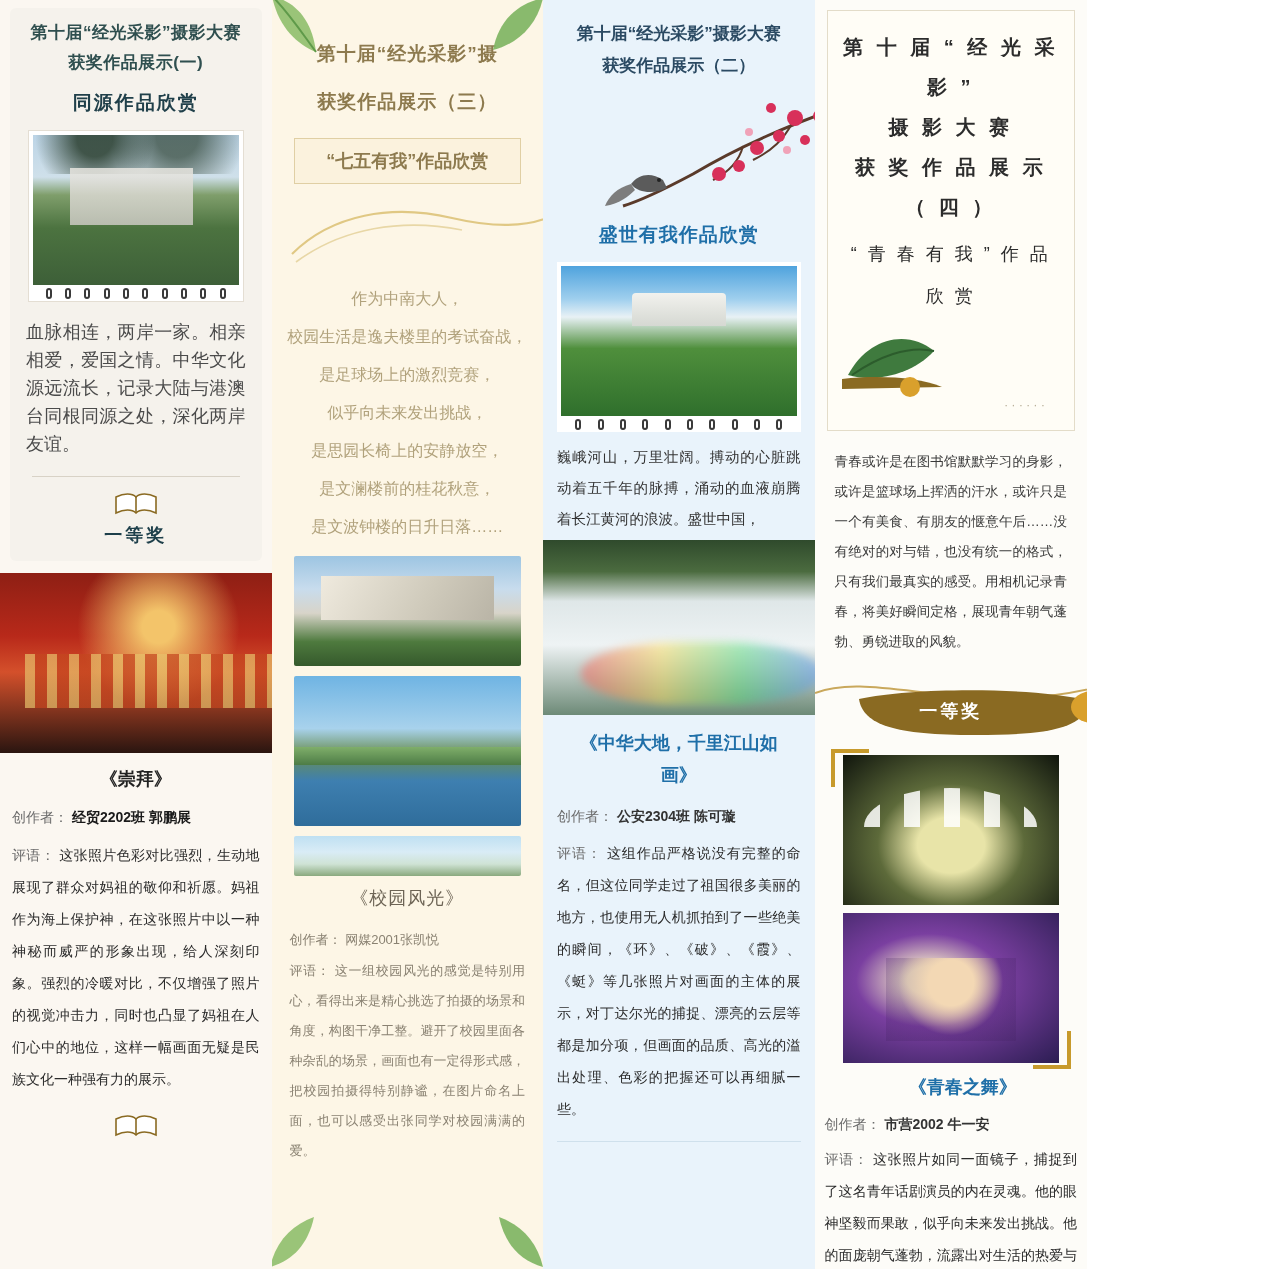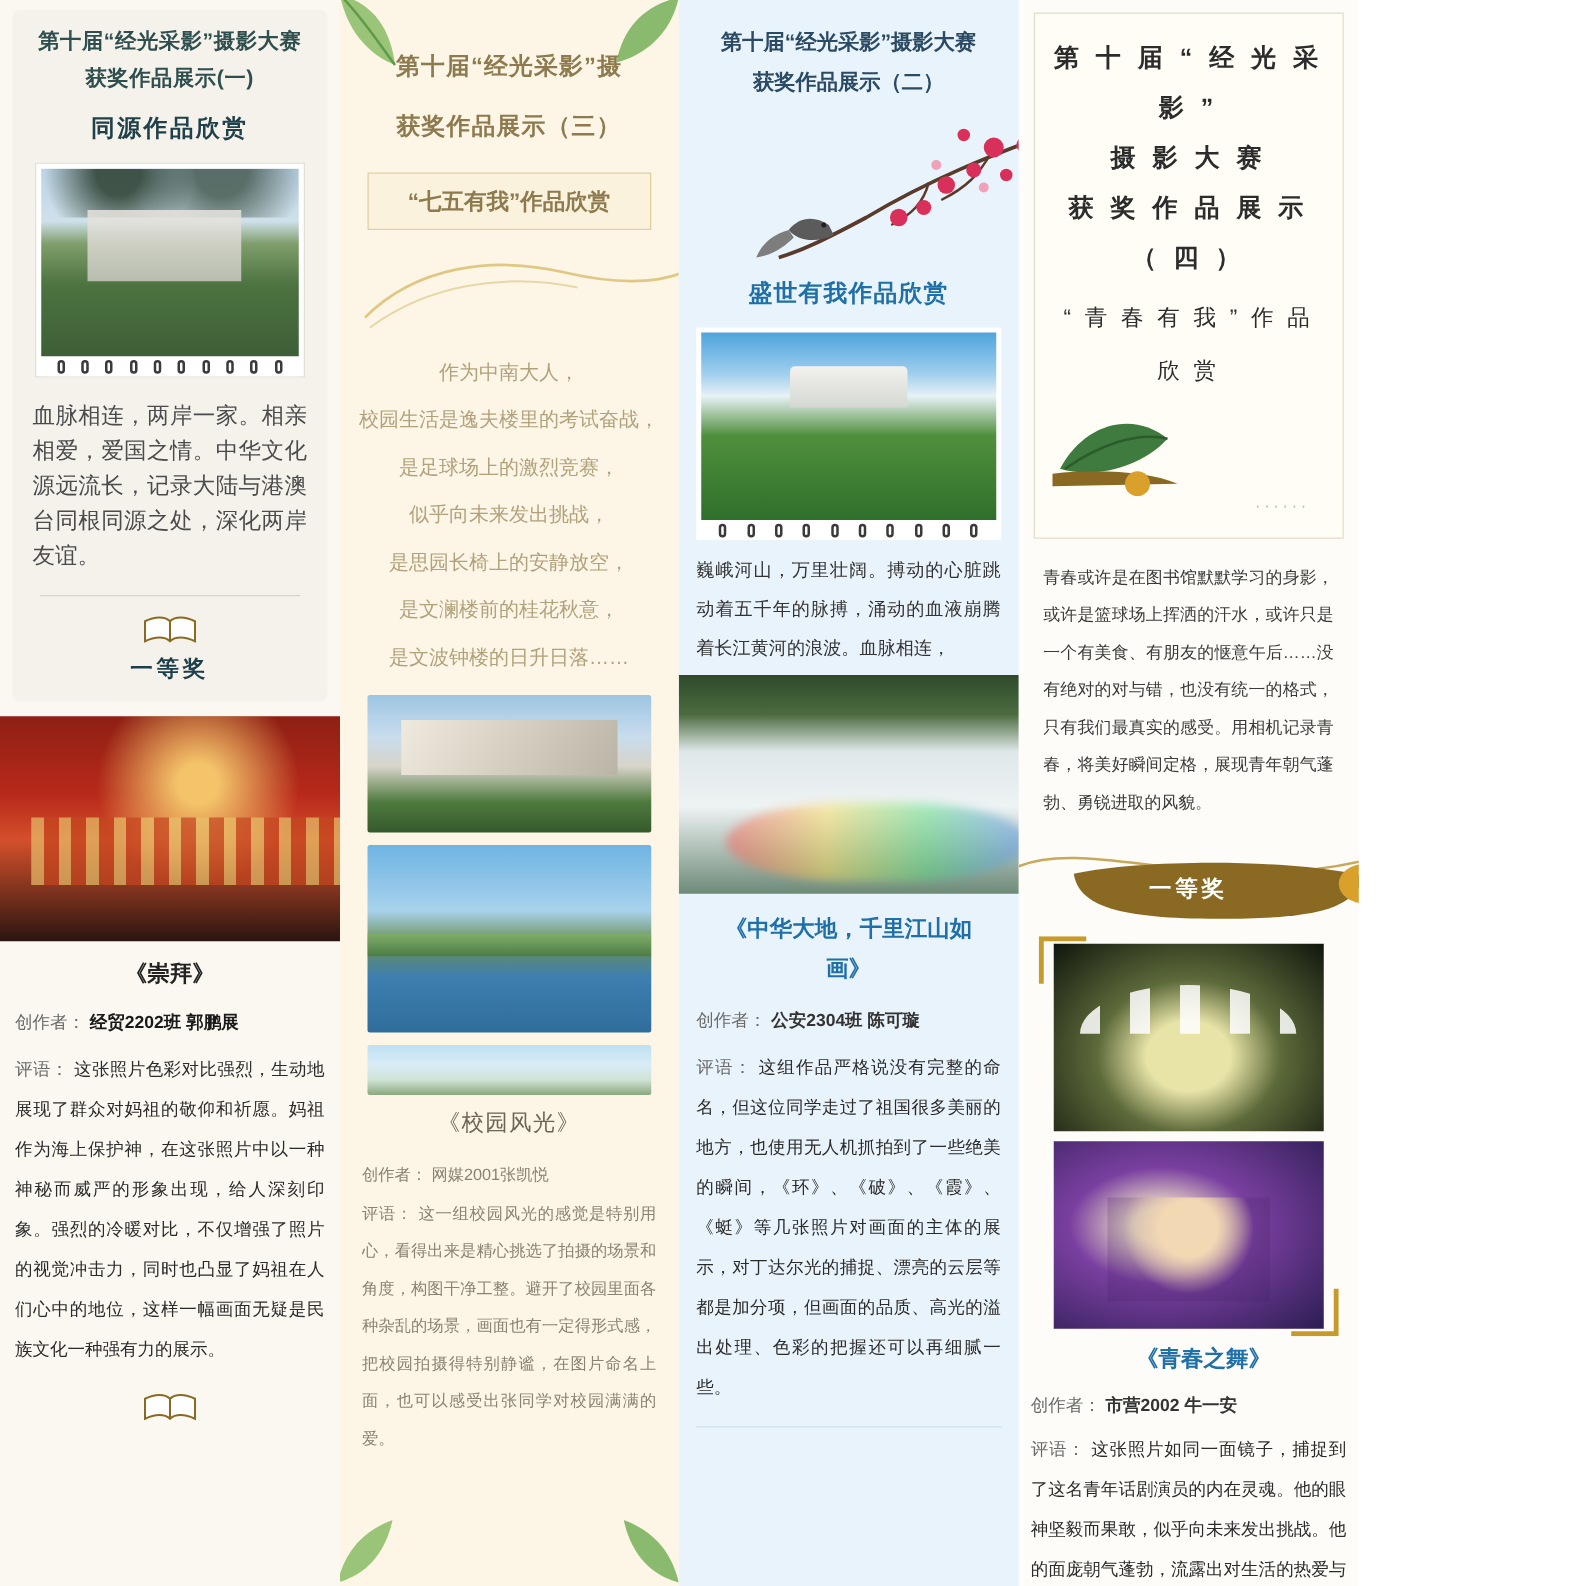--- a/index.html
+++ b/index.html
@@ -609,21 +609,21 @@
         <span class="ring"></span>
         <span class="ring"></span>
         <span class="ring"></span>
         <span class="ring"></span>
         <span class="ring"></span>
         <span class="ring"></span>
         <span class="ring"></span>
       </div>
     </div>
 
-    <div class="c3-para">巍峨河山，万里壮阔。搏动的心脏跳动着五千年的脉搏，涌动的血液崩腾着长江黄河的浪波。血脉相连，</div>
+    <div class="c3-para">巍峨河山，万里壮阔。搏动的心脏跳动着五千年的脉搏，涌动的血液崩腾着长江黄河的浪波。盛世中国，</div>
 
     <div class="c3-wide-photo ph-falls"></div>
 
     <div class="c3-title">《中华大地，千里江山如画》</div>
 
     <div class="c3-meta">
       <span style="color:#6b6b6b">创作者：</span>
       <span style="font-weight:bold">公安2304班 陈可璇</span>
     </div>
 

